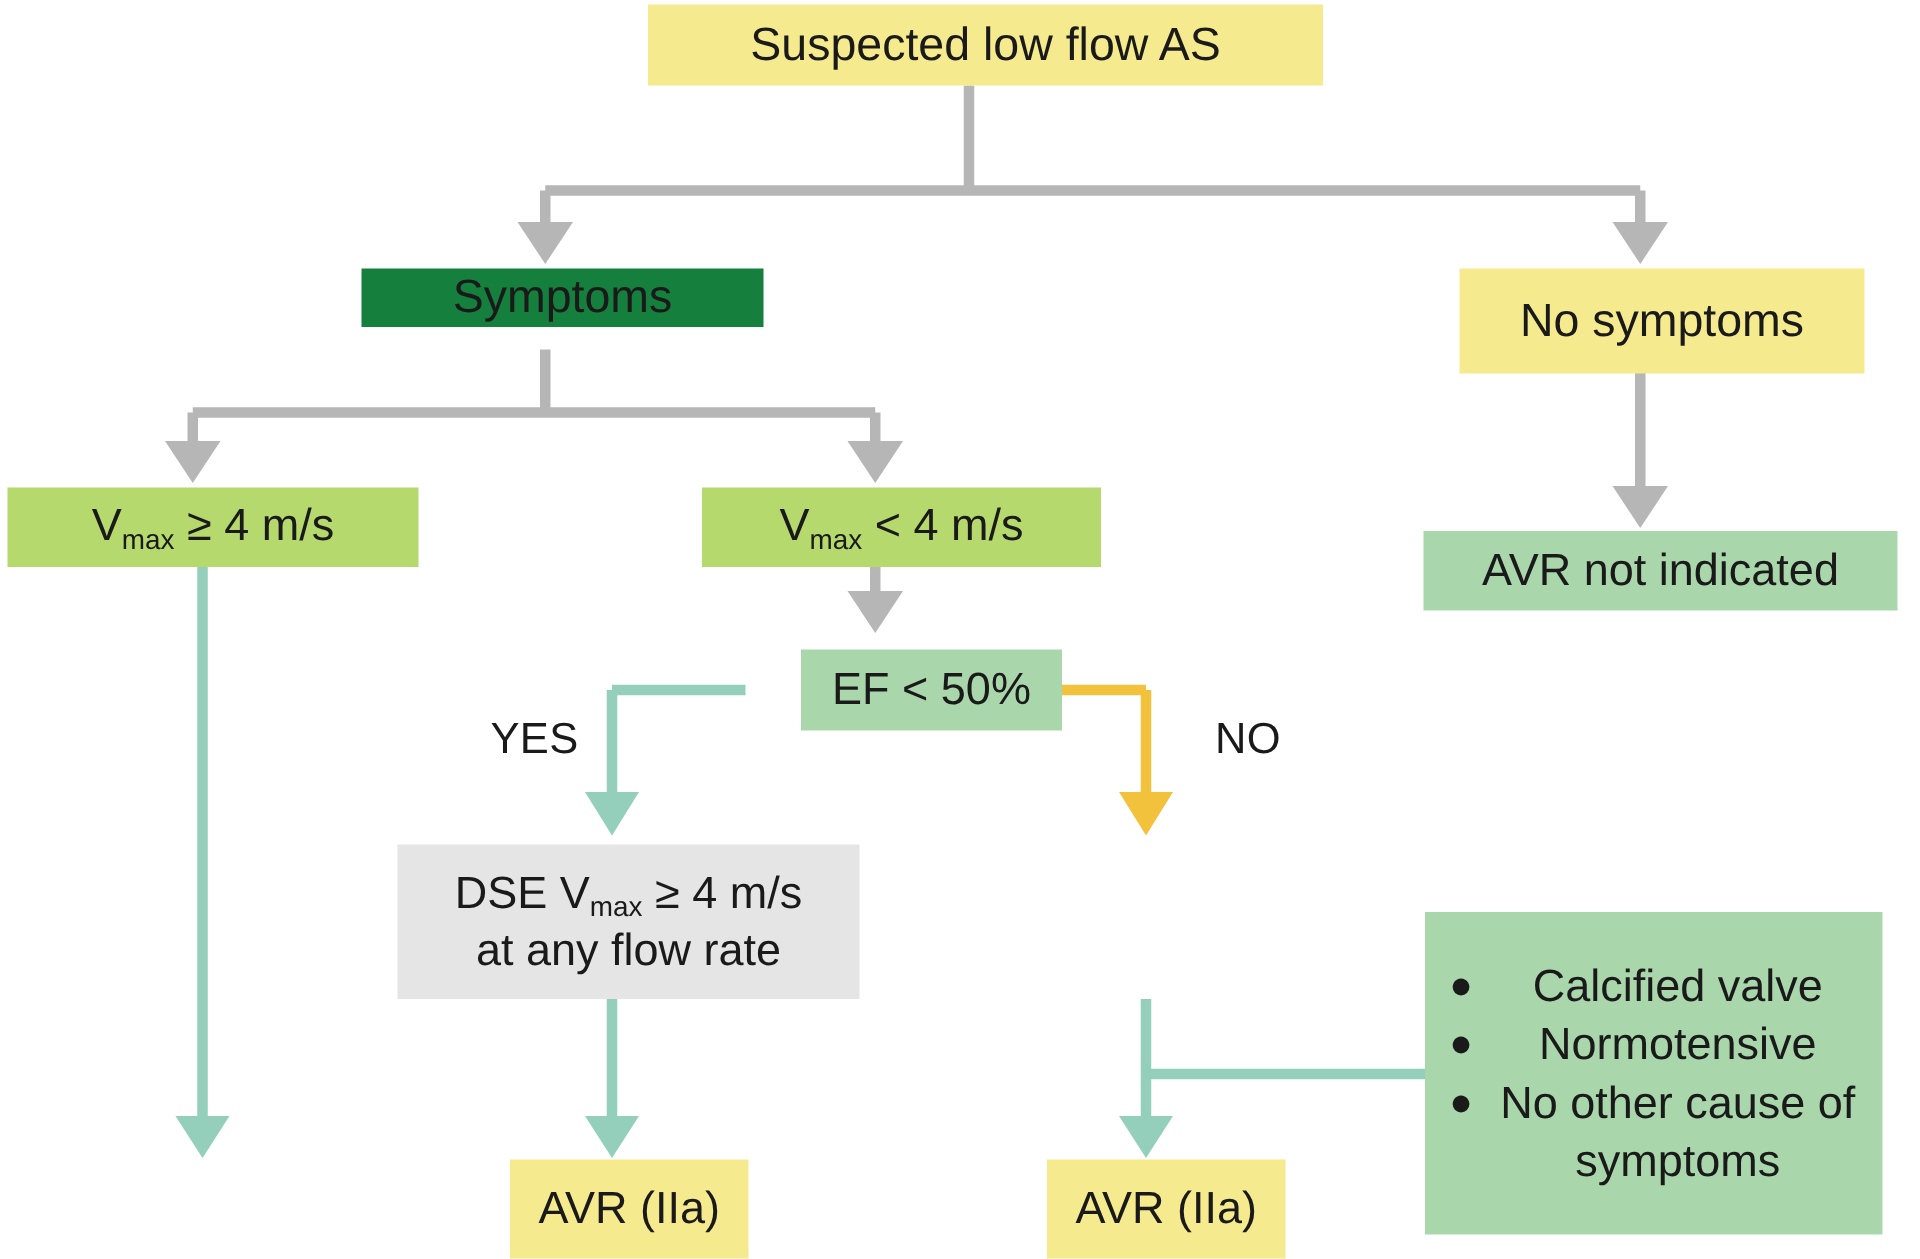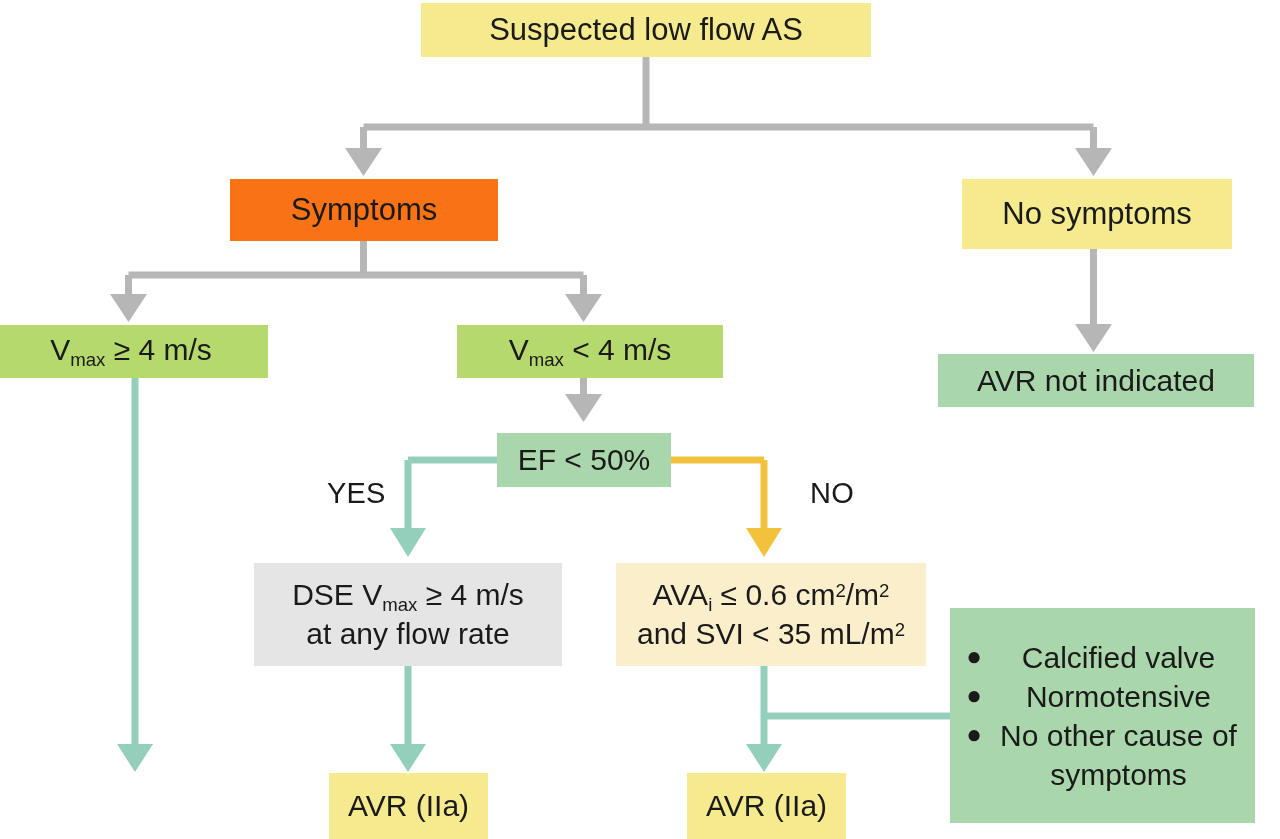--- a/index.html
+++ b/index.html
@@ -1,19 +1,19 @@
 <!DOCTYPE html>
 <html><head>
 <meta charset="utf-8">
 <style>
   html,body{margin:0;padding:0;background:#ffffff;}
   body{width:1280px;height:839px;overflow:hidden;font-family:"Liberation Sans",sans-serif;color:#1a1a1a;}
   #root{position:relative;width:1280px;height:839px;}
   svg#wires{position:absolute;left:0;top:0;width:1280px;height:839px;}
-  .node{position:absolute;display:flex;align-items:center;justify-content:center;text-align:center;box-sizing:border-box;line-height:1.18;z-index:2;}
+  .node{position:absolute;display:flex;align-items:center;justify-content:center;text-align:center;box-sizing:border-box;line-height:1.18;z-index:2;margin-left:11px;}
   .lbl{position:absolute;z-index:3;font-size:29px;letter-spacing:.2px;}
   sub{font-size:.62em;vertical-align:-0.32em;letter-spacing:0;}
   sup{font-size:.62em;vertical-align:0.42em;letter-spacing:0;}
   .bullets{position:absolute;z-index:2;box-sizing:border-box;display:flex;flex-direction:column;justify-content:center;}
   .brow{display:flex;align-items:flex-start;font-size:30px;line-height:1.30;}
   .bdot{flex:0 0 40px;text-align:center;font-size:26px;line-height:1.42;}
   .btxt{flex:1 1 auto;text-align:center;}
 </style>
 </head>
 <body>
@@ -76,61 +76,57 @@
       <path d="M764,666 L764,746" stroke="#93cfbb" stroke-width="7" fill="none"></path>
       <path d="M764,716 L952,716" stroke="#93cfbb" stroke-width="7" fill="none"></path>
       <polygon points="746,744 782,744 764,772" fill="#93cfbb"></polygon>
     </g>
   </svg>
 
   <div class="node" style="left:421px;top:3px;width:450px;height:54px;background:#f6ea8e;font-size:31px;">
     <span>Suspected low flow AS</span>
   </div>
 
-  <div class="node" style="left:230px;top:179px;width:268px;height:62px;background:#f97316;font-size:31px;">
+  <div class="node" style="left:230px;top:179px;width:268px;height:39px;background:#15803d;font-size:31px;">
     <span>Symptoms</span>
   </div>
 
   <div class="node" style="left:962px;top:179px;width:270px;height:70px;background:#f6ea8e;font-size:31px;">
     <span>No symptoms</span>
   </div>
 
   <div class="node" style="left:-6px;top:325px;width:274px;height:53px;background:#b6d96d;font-size:30px;">
     <span>V<sub>max</sub> ≥ 4 m/s</span>
   </div>
 
   <div class="node" style="left:457px;top:325px;width:266px;height:53px;background:#b6d96d;font-size:30px;">
     <span>V<sub>max</sub> &lt; 4 m/s</span>
   </div>
 
   <div class="node" style="left:938px;top:354px;width:316px;height:53px;background:#a9d7ab;font-size:30px;">
     <span>AVR not indicated</span>
   </div>
 
-  <div class="node" style="left:497px;top:433px;width:174px;height:54px;background:#a9d7ab;font-size:30px;">
+  <div class="node" style="left:523px;top:433px;width:174px;height:54px;background:#a9d7ab;font-size:30px;">
     <span>EF &lt; 50%</span>
   </div>
 
   <div class="lbl" style="left:327px;top:477px;">
     <span>YES</span>
   </div>
 
   <div class="lbl" style="left:810px;top:477px;">
     <span>NO</span>
   </div>
 
   <div class="node" style="left:254px;top:563px;width:308px;height:103px;background:#e5e5e5;font-size:30px;flex-direction:column;">
     <span>DSE V<sub>max</sub> ≥ 4 m/s</span>
     <span>at any flow rate</span>
   </div>
 
-  <div class="node" style="left:616px;top:563px;width:310px;height:103px;background:#faeecb;font-size:30px;flex-direction:column;">
-    <span>AVA<sub>i</sub> ≤ 0.6 cm<sup>2</sup>/m<sup>2</sup></span>
-    <span>and SVI &lt; 35 mL/m<sup>2</sup></span>
-  </div>
 
   <div class="bullets" style="left:950px;top:608px;width:305px;height:215px;background:#a9d7ab;padding:6px 12px 6px 4px;">
     <div class="brow">
       <span class="bdot">●</span>
       <span class="btxt">Calcified valve</span>
     </div>
     <div class="brow">
       <span class="bdot">●</span>
       <span class="btxt">Normotensive</span>
     </div>

